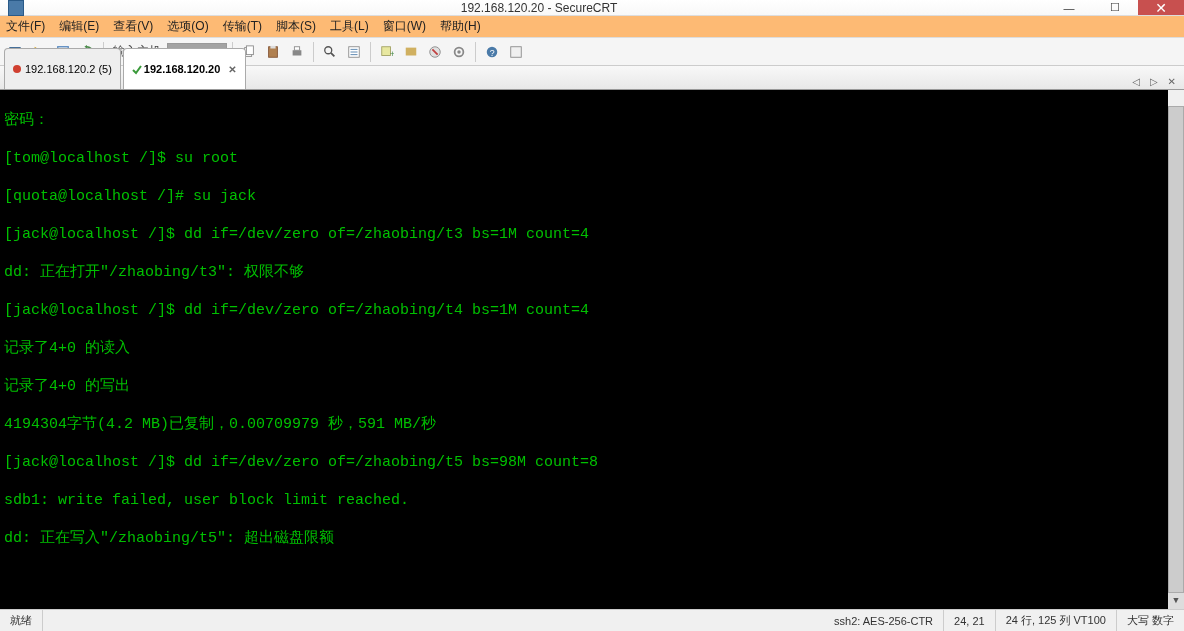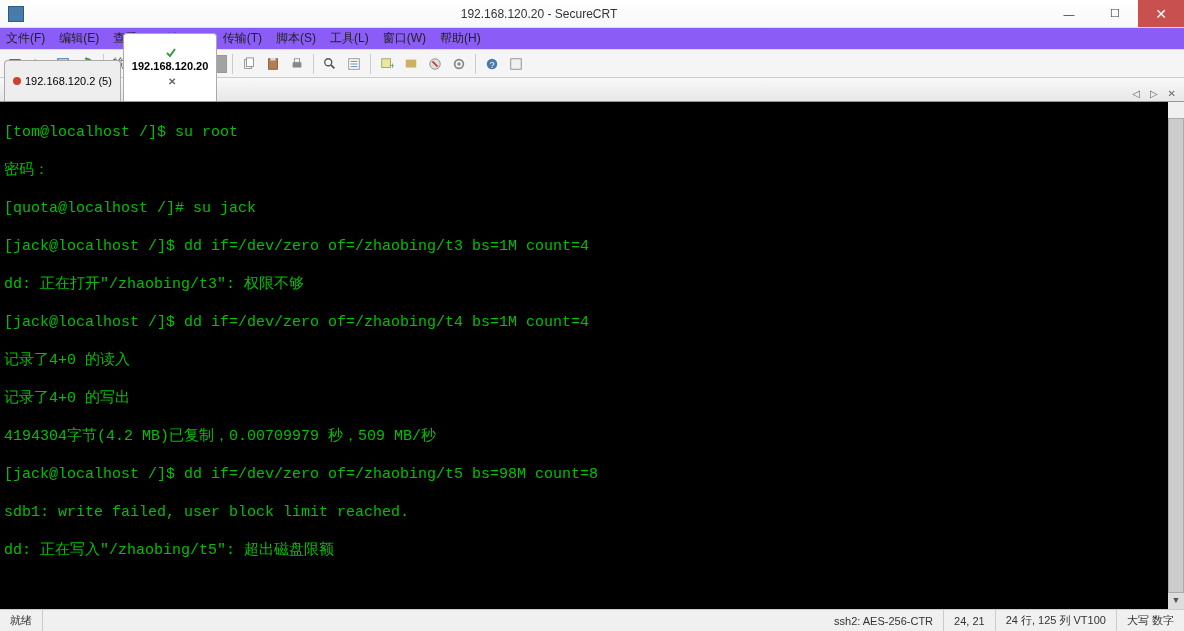--- a/index.html
+++ b/index.html
@@ -7,21 +7,21 @@
   font-family: "Segoe UI", Tahoma, sans-serif;
   font-size: 12px;
   background: #f0f0f0;
   width: 1184px;
   height: 631px;
   overflow: hidden;
   display: flex;
   flex-direction: column;
 }
 .titlebar {
-  height: 28px;
+  height: 16px;
   background: linear-gradient(#fff, #f8f8f8);
   display: flex;
   align-items: center;
   border-bottom: 1px solid #ddd;
   position: relative;
 }
 .titlebar .app-icon {
   width: 16px; height: 16px;
   margin: 0 8px;
   background: #4a7aa8;
@@ -38,21 +38,21 @@
   width: 46px;
   display: flex;
   align-items: center;
   justify-content: center;
   font-size: 11px;
   color: #333;
 }
 .win-btn.close { background: #c8504f; color: #fff; font-size: 14px; }
 .menubar {
   height: 22px;
-  background: #8b5cf6;
+  background: #fdba74;
   display: flex;
   align-items: center;
   padding: 0 6px;
   border-bottom: 1px solid #ddd;
 }
 .menubar .mi { margin-right: 14px; color: #222; }
 .toolbar {
   height: 28px;
   background: #f5f5f5;
   display: flex;
@@ -90,21 +90,21 @@
   align-items: center;
   padding: 14px 8px;
   border: 1px solid #aaa;
   border-bottom: none;
   border-radius: 4px 4px 0 0;
   background: #eee;
   margin-right: 2px;
   font-size: 11px;
   gap: 4px;
 }
-.tab.active { background: #fff; font-weight: bold; flex-direction: column; }
+.tab.active { background: #fff; font-weight: bold; }
 .tab .dot { width: 8px; height: 8px; border-radius: 50%; }
 .tab .dot.red { background: #d04030; }
 .tab .x { color: #666; font-size: 10px; margin-left: 4px; }
 .tabnav { margin-left: auto; display: flex; gap: 2px; color: #666; font-size: 10px; }
 .tabnav span { padding: 2px 4px; }
 .terminal {
   flex: 1;
   background: #000;
   color: #00c000;
   font-family: "Courier New", "SimSun", monospace;
@@ -280,29 +280,29 @@
     <span class="x">✕</span>
   </div>
   <div class="tabnav">
     <span>◁</span>
     <span>▷</span>
     <span>✕</span>
   </div>
 </div>
 
 <div class="terminal">
+<div>密码：</div>
 <div>[tom@localhost /]$ su root</div>
-<div>密码：</div>
 <div>[quota@localhost /]# su jack</div>
 <div>[jack@localhost /]$ dd if=/dev/zero of=/zhaobing/t3 bs=1M count=4</div>
 <div>dd: 正在打开"/zhaobing/t3": 权限不够</div>
 <div>[jack@localhost /]$ dd if=/dev/zero of=/zhaobing/t4 bs=1M count=4</div>
 <div>记录了4+0 的读入</div>
 <div>记录了4+0 的写出</div>
-<div>4194304字节(4.2 MB)已复制，0.00709979 秒，509 MB/秒</div>
+<div>4194304字节(4.2 MB)已复制，0.00709979 秒，591 MB/秒</div>
 <div>[jack@localhost /]$ dd if=/dev/zero of=/zhaobing/t5 bs=98M count=8</div>
 <div>sdb1: write failed, user block limit reached.</div>
 <div>dd: 正在写入"/zhaobing/t5": 超出磁盘限额</div>
 
 
 
 
 
 
 

